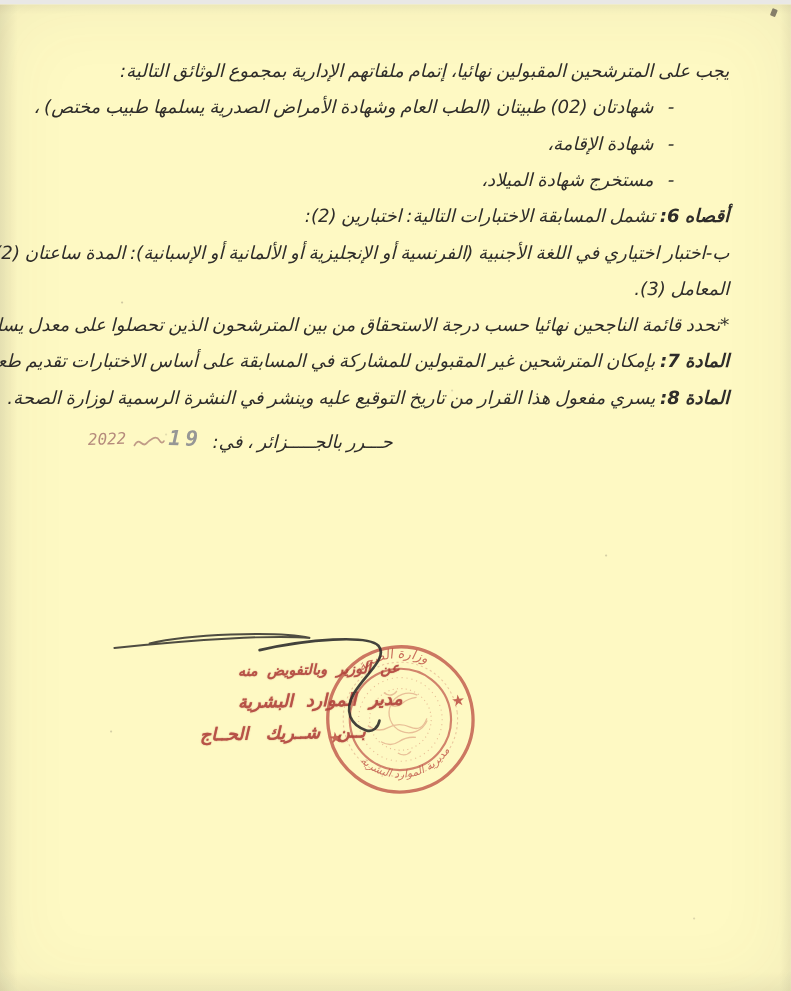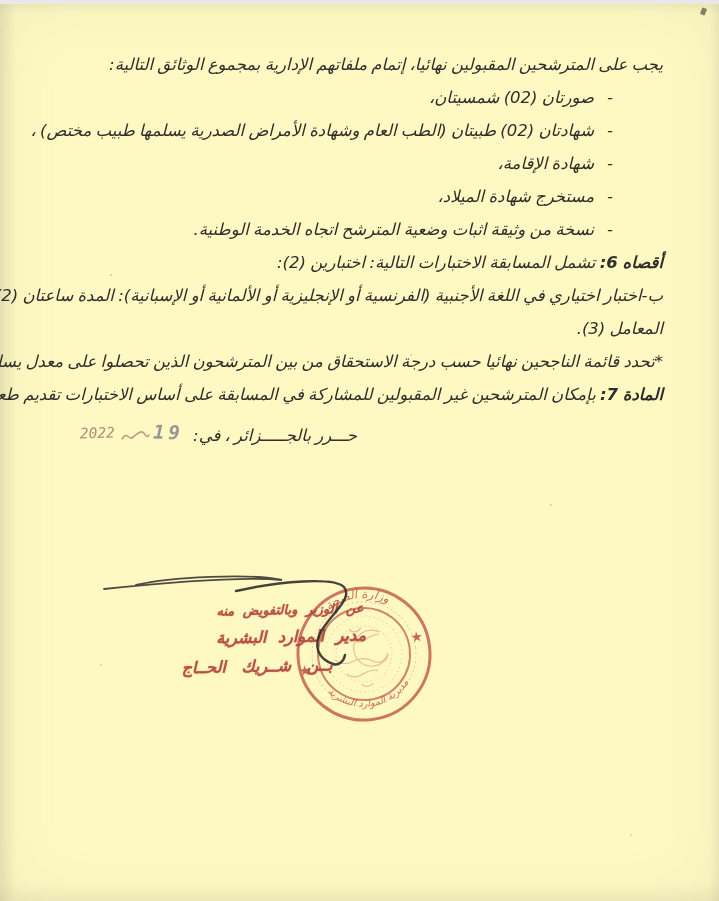--- a/index.html
+++ b/index.html
@@ -62,49 +62,47 @@
   <div class="edge top"></div>
   <div class="edge bottom"></div>
   <div class="speck"></div>
   <div class="dust"></div>
 
   <div class="doc">
 
     <p class="ln">يجب على المترشحين المقبولين نهائيا، إتمام ملفاتهم الإدارية بمجموع الوثائق التالية:</p>
 
     <p class="ln li">
-      <span class="dash">-</span><span>صورتان (02) شمسيتان،</span>
-    </p>
-    <p class="ln li">
       <span class="dash">-</span><span>شهادتان (02) طبيتان (الطب العام وشهادة الأمراض الصدرية يسلمها طبيب مختص) ،</span>
     </p>
     <p class="ln li">
       <span class="dash">-</span><span>شهادة الإقامة،</span>
     </p>
     <p class="ln li">
       <span class="dash">-</span><span>مستخرج شهادة الميلاد،</span>
-    </p>
-    <p class="ln li">
-      <span class="dash">-</span><span>نسخة من وثيقة اثبات وضعية المترشح اتجاه الخدمة الوطنية.</span>
     </p>
 
     <p class="ln">
       <b>أقصاه 6:</b>
       <span>تشمل المسابقة الاختبارات التالية: اختبارين (2):</span>
     </p>
     <p class="ln">ب-اختبار اختياري في اللغة الأجنبية (الفرنسية أو الإنجليزية أو الألمانية أو الإسبانية): المدة ساعتان (2)،</p>
     <p class="ln">المعامل (3).</p>
 
     <p class="ln note-start">*تحدد قائمة الناجحين نهائيا حسب درجة الاستحقاق من بين المترشحون الذين تحصلوا على معدل يساوي</p>
 
     <p class="ln">
       <b>المادة 7:</b>
       <span>بإمكان المترشحين غير المقبولين للمشاركة في المسابقة على أساس الاختبارات تقديم طعن في أجل</span>
     </p>
 
+    <p class="ln">
+      <b>المادة 8:</b>
+      <span>يسري مفعول هذا القرار من تاريخ التوقيع عليه وينشر في النشرة الرسمية لوزارة الصحة.</span>
+    </p>
 
     <p class="ln dateline">
       <span class="iso">حـــرر بالجـــــزائر ، في:</span><span class="iso date-day">19</span><span class="iso month-scribble"><svg width="30" height="13" viewBox="0 0 30 13">
             <path d="M2,9 q3,-5 6,-2 t5,1 t6,-4 t6,2 t4,1" fill="none" stroke="#a3706b" stroke-width="1.6" stroke-linecap="round" opacity="0.85"></path>
           </svg></span><span class="iso date-year">2022</span>
     </p>
   </div>
 
   <div class="capacity">
     <p class="c1">عن الوزير وبالتفويض منه</p>

